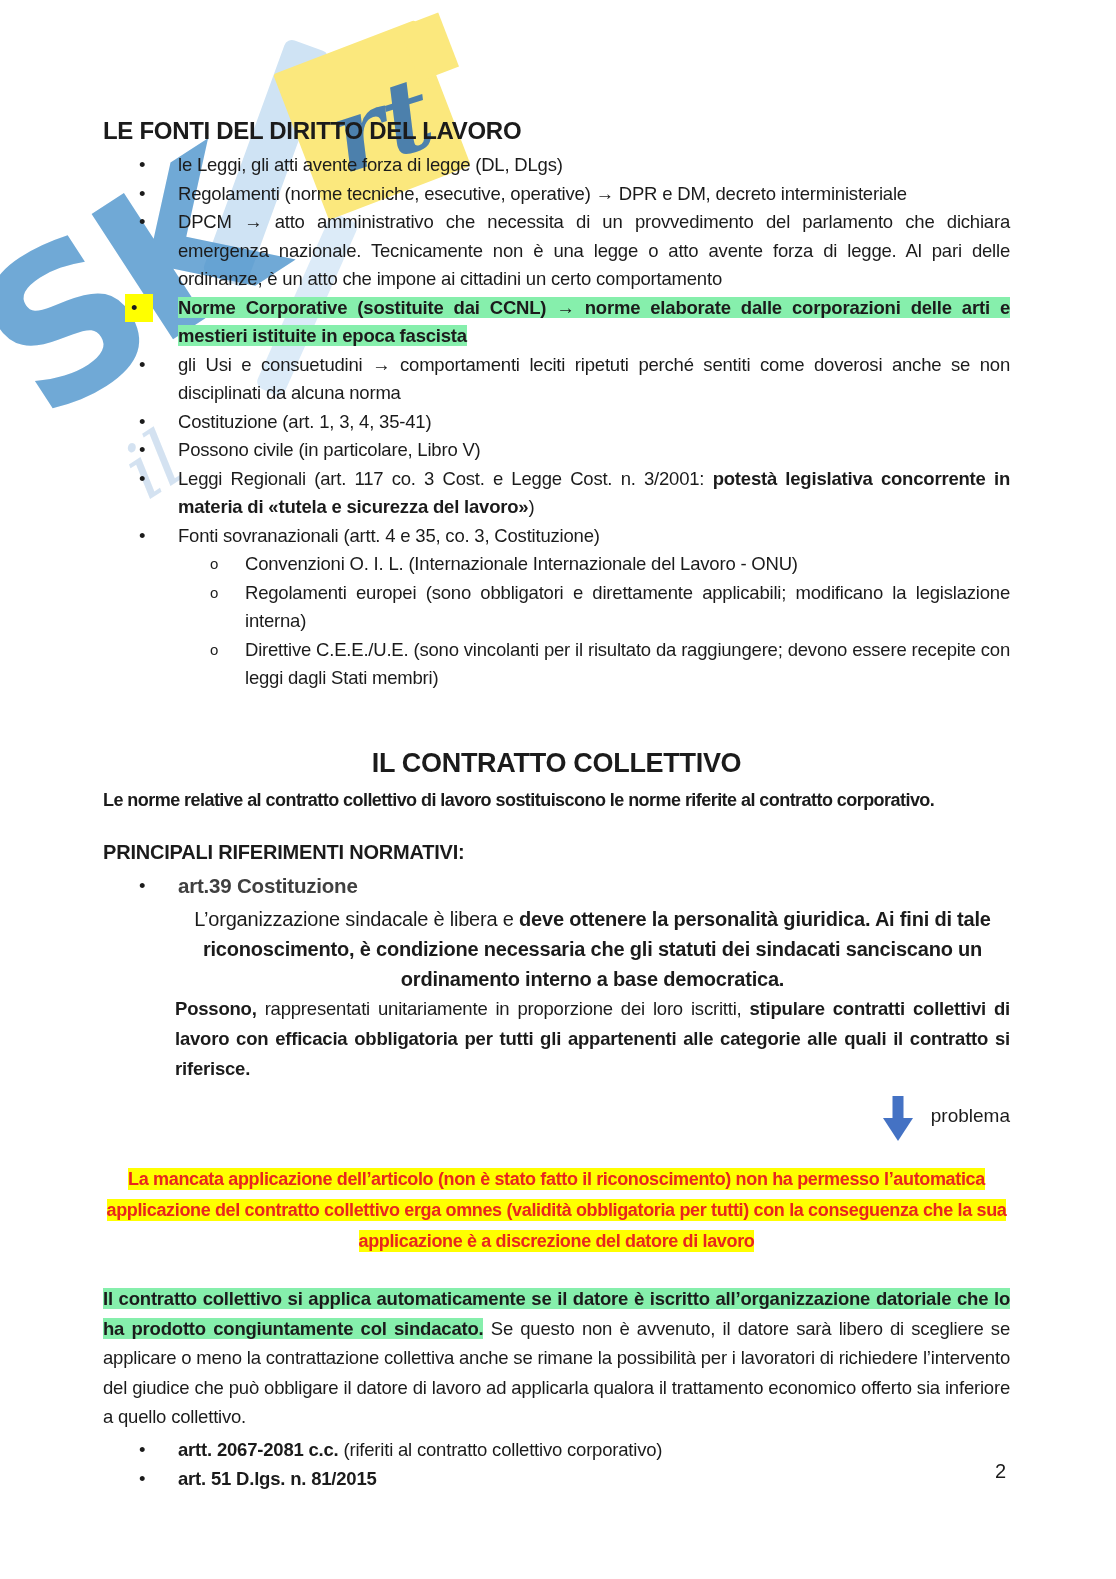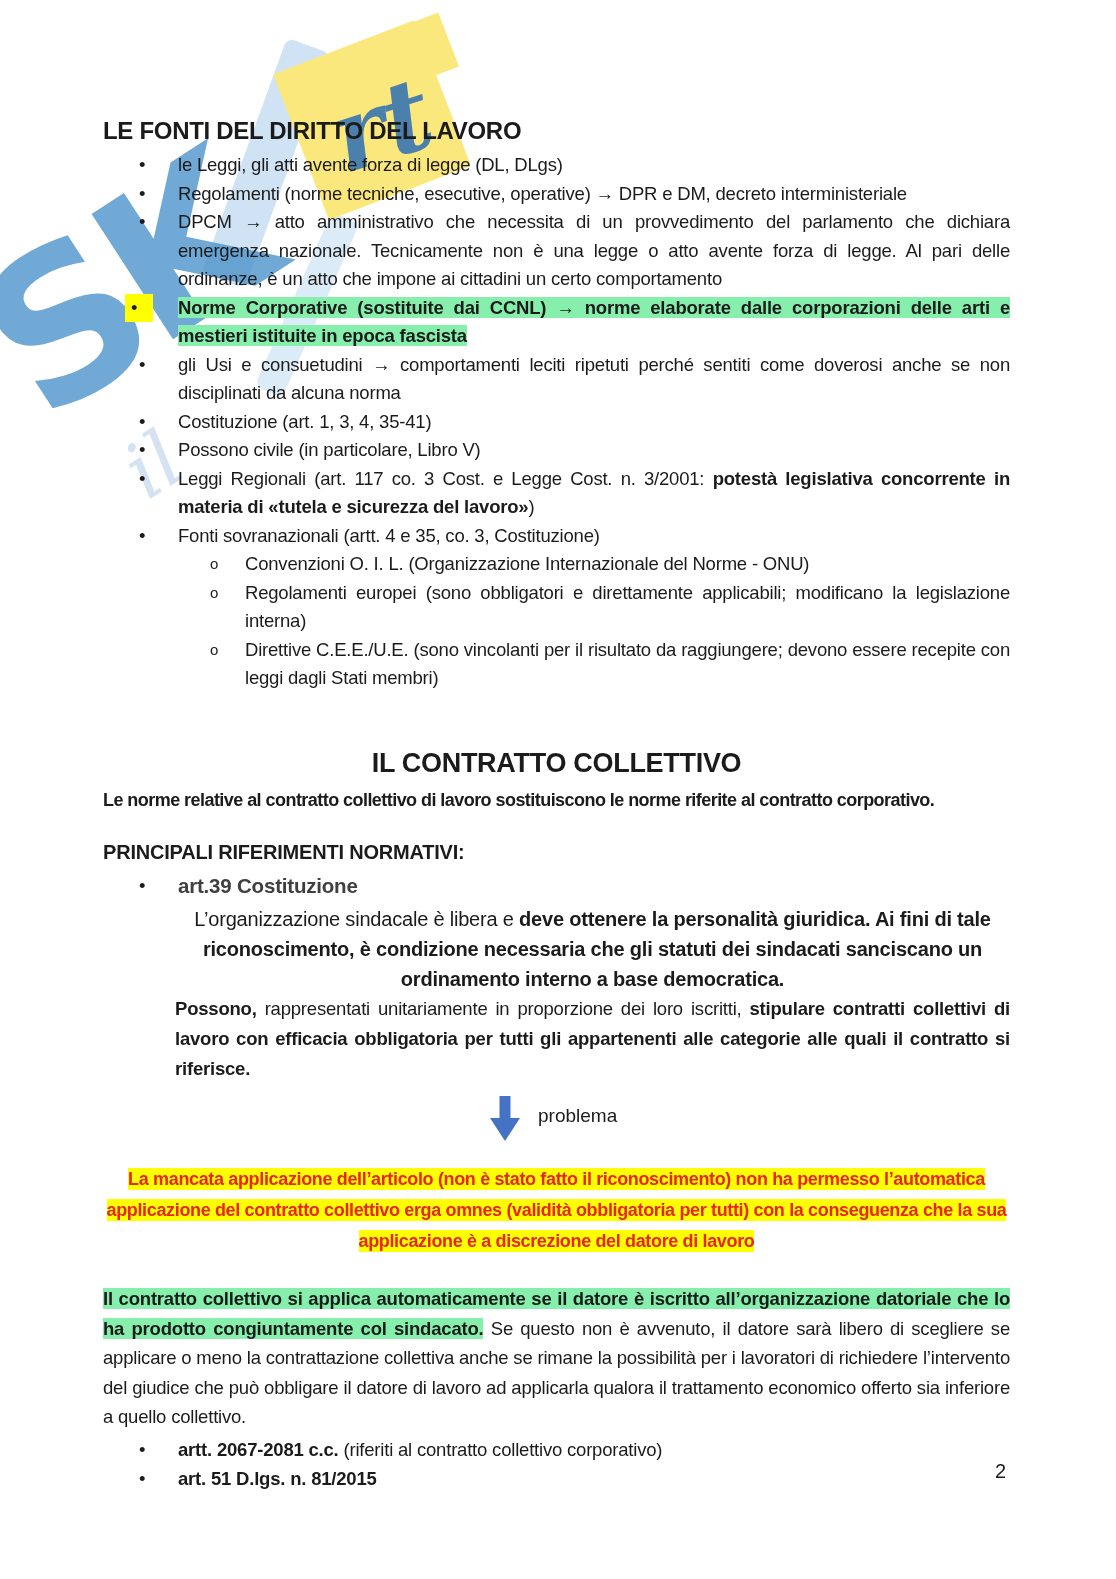--- a/index.html
+++ b/index.html
@@ -57,21 +57,21 @@
   ul.sub { list-style:none; margin:0; padding:0; }
   ul.sub > li { position:relative; padding-left:67px; text-align:justify; }
   ul.sub > li::before { content:"o"; position:absolute; left:32px; top:0; font-size:15px; }
   h2 { margin:54px 0 0; text-align:center; font-size:27px; line-height:32px; font-weight:700; letter-spacing:-0.3px; }
   .lead { margin:11px 0 0; font-size:18px; font-weight:700; letter-spacing:-0.55px; white-space:nowrap; }
   .refs-heading { margin:30px 0 0; font-size:20px; font-weight:700; letter-spacing:-0.2px; }
   ul.refs { margin-top:8px; }
   .red { color:#404040; font-size:20.5px; }
   .quote { margin:3px 0 0 72px; text-align:center; font-size:20px; line-height:30px; letter-spacing:-0.2px; }
   .possono { margin:0 0 0 72px; text-align:justify; font-size:18.5px; line-height:30px; letter-spacing:-0.2px; }
-  .arrow-row { margin:12px 0 0 387px; display:flex; align-items:flex-start; gap:18px; height:48px; }
+  .arrow-row { margin:12px 0 0 387px; display:flex; align-items:flex-start; gap:18px; height:48px;justify-content:flex-end; }
   .arrow-label { font-size:19px; margin-top:9px; }
   .alert-par { margin:20px 0 0; text-align:center; font-size:18px; line-height:31px; letter-spacing:-0.35px; }
   .alert-par .alert-text { background:#ffff00; color:#e8251e; font-weight:700; padding:1px 0; }
   .apply { margin:27px 0 0; text-align:justify; font-size:18.5px; line-height:29.5px; letter-spacing:-0.2px; }
   ul.refs2 { margin-top:3px; }
   ul.refs2 > li { line-height:29px; }
   .page-number { position:absolute; z-index:1; left:995px; top:1460px; font-size:20px; }
 </style>
 </head>
 <body>
@@ -114,21 +114,21 @@
       <li>
         <span>Possono civile (in particolare, Libro V)</span>
       </li>
       <li>
         <span>Leggi Regionali (art. 117 co. 3 Cost. e Legge Cost. n. 3/2001: </span><span class="b">potestà legislativa concorrente in materia di «tutela e sicurezza del lavoro»</span><span>)</span>
       </li>
       <li>
         <span>Fonti sovranazionali (artt. 4 e 35, co. 3, Costituzione)</span>
         <ul class="sub">
           <li>
-            <span>Convenzioni O. I. L. (Organizzazione Internazionale del Norme - ONU)</span>
+            <span>Convenzioni O. I. L. (Internazionale Internazionale del Lavoro - ONU)</span>
           </li>
           <li>
             <span>Regolamenti europei (sono obbligatori e direttamente applicabili; modificano la legislazione interna)</span>
           </li>
           <li>
             <span>Direttive C.E.E./U.E. (sono vincolanti per il risultato da raggiungere; devono essere recepite con leggi dagli Stati membri)</span>
           </li>
         </ul>
       </li>
     </ul>

